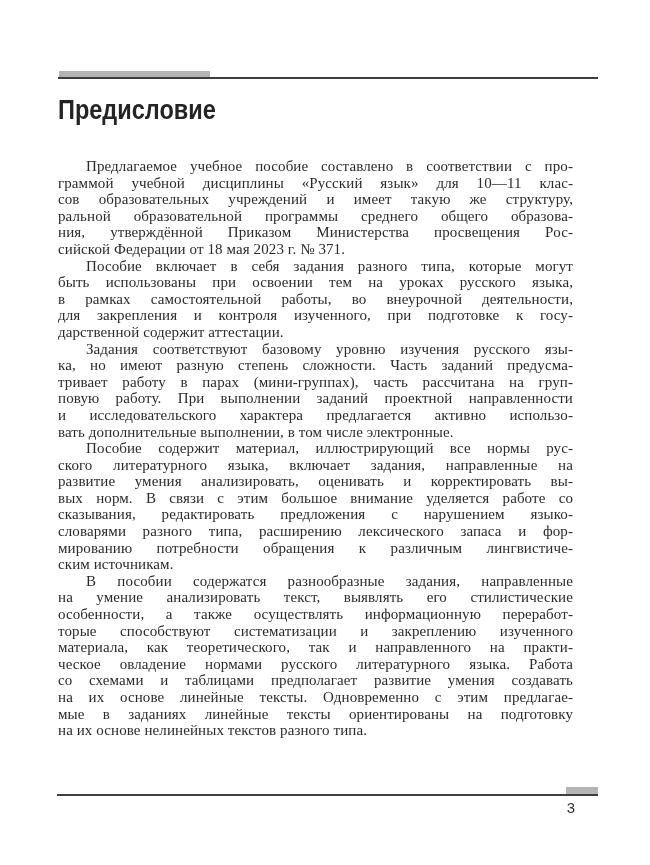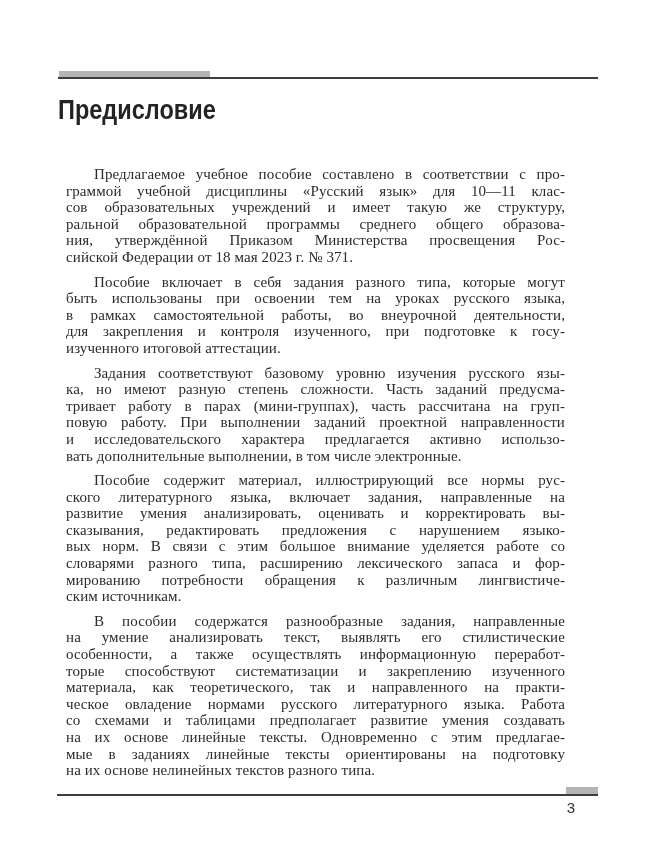--- a/index.html
+++ b/index.html
@@ -51,21 +51,21 @@
   
   .preface-body {
     position: absolute;
     top: 158px;
     left: 58px;
     width: 515px;
     font-size: 15px;
     line-height: 16.6px;
     letter-spacing: 0.1px;
   }
-  .paragraph { margin: 8px; }
+  .paragraph { margin: 0; }
   .line {
     text-align: justify;
     text-align-last: justify;
     white-space: normal;
   }
   .line.first { text-indent: 28px; }
   .line.last  { text-align-last: left; }
   
   .footer-rule-line {
     position: absolute;
@@ -111,36 +111,36 @@
         <div class="line">сов образовательных учреждений и имеет такую же структуру,</div>
         <div class="line">ральной образовательной программы среднего общего образова-</div>
         <div class="line">ния, утверждённой Приказом Министерства просвещения Рос-</div>
         <div class="line last">сийской Федерации от 18 мая 2023 г. № 371.</div>
       </div>
       <div class="paragraph">
         <div class="line first">Пособие включает в себя задания разного типа, которые могут</div>
         <div class="line">быть использованы при освоении тем на уроках русского языка,</div>
         <div class="line">в рамках самостоятельной работы, во внеурочной деятельности,</div>
         <div class="line">для закрепления и контроля изученного, при подготовке к госу-</div>
-        <div class="line last">изученного итоговой аттестации.</div>
+        <div class="line last">дарственной содержит аттестации.</div>
       </div>
       <div class="paragraph">
         <div class="line first">Задания соответствуют базовому уровню изучения русского язы-</div>
         <div class="line">ка, но имеют разную степень сложности. Часть заданий предусма-</div>
         <div class="line">тривает работу в парах (мини-группах), часть рассчитана на груп-</div>
         <div class="line">повую работу. При выполнении заданий проектной направленности</div>
         <div class="line">и исследовательского характера предлагается активно использо-</div>
         <div class="line last">вать дополнительные выполнении, в том числе электронные.</div>
       </div>
       <div class="paragraph">
         <div class="line first">Пособие содержит материал, иллюстрирующий все нормы рус-</div>
         <div class="line">ского литературного языка, включает задания, направленные на</div>
         <div class="line">развитие умения анализировать, оценивать и корректировать вы-</div>
+        <div class="line">вых норм. В связи с этим большое внимание уделяется работе со</div>
         <div class="line">сказывания, редактировать предложения с нарушением языко-</div>
-        <div class="line">вых норм. В связи с этим большое внимание уделяется работе со</div>
         <div class="line">словарями разного типа, расширению лексического запаса и фор-</div>
         <div class="line">мированию потребности обращения к различным лингвистиче-</div>
         <div class="line last">ским источникам.</div>
       </div>
       <div class="paragraph">
         <div class="line first">В пособии содержатся разнообразные задания, направленные</div>
         <div class="line">на умение анализировать текст, выявлять его стилистические</div>
         <div class="line">особенности, а также осуществлять информационную переработ-</div>
         <div class="line">торые способствуют систематизации и закреплению изученного</div>
         <div class="line">материала, как теоретического, так и направленного на практи-</div>

